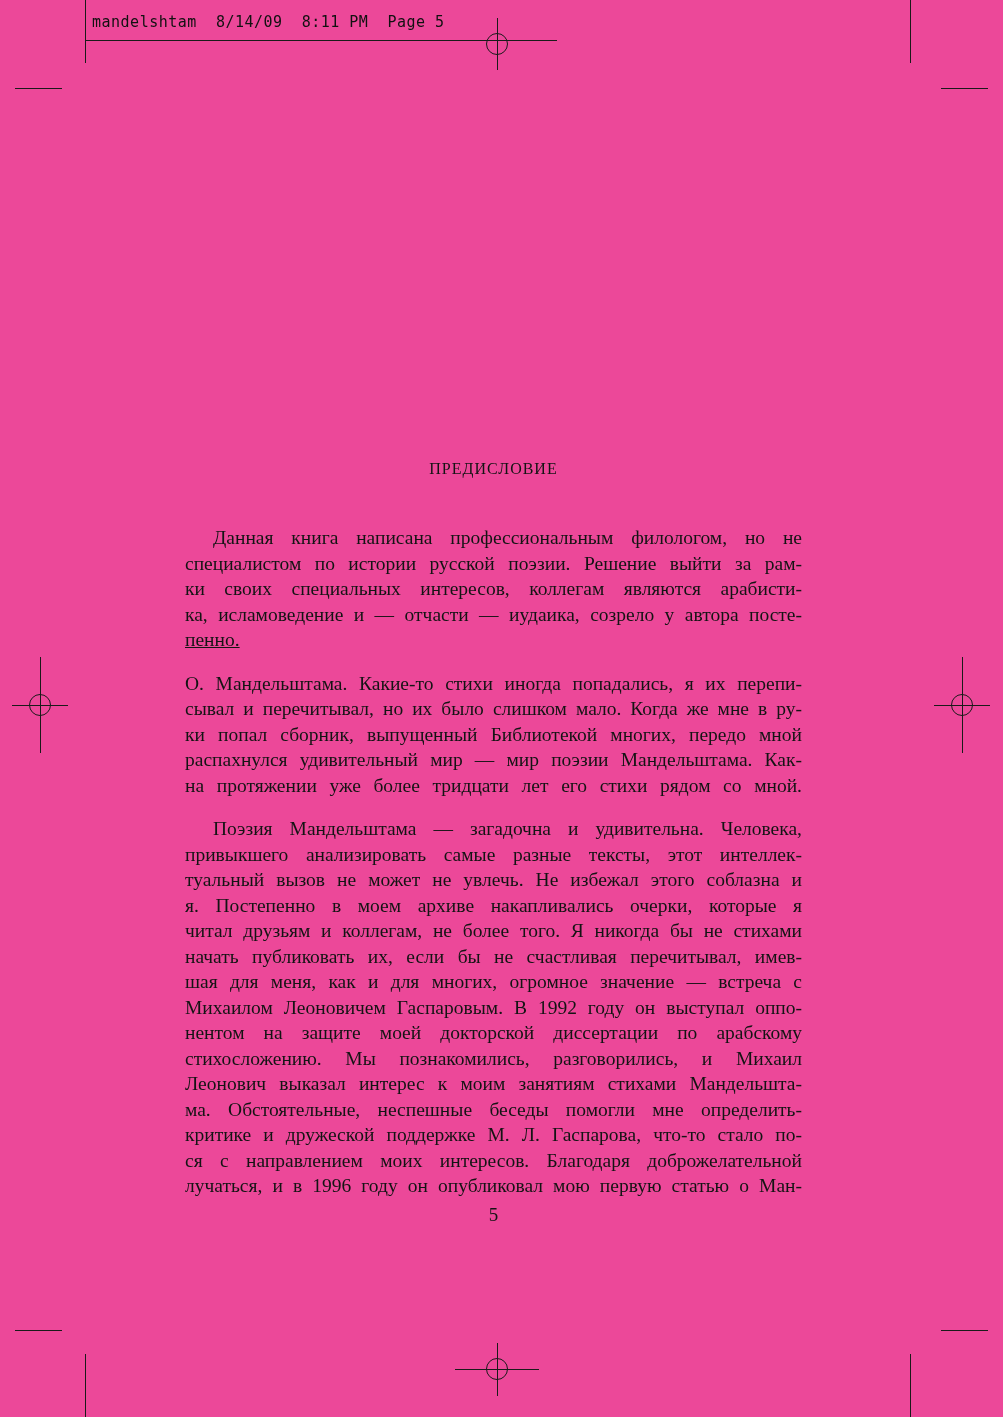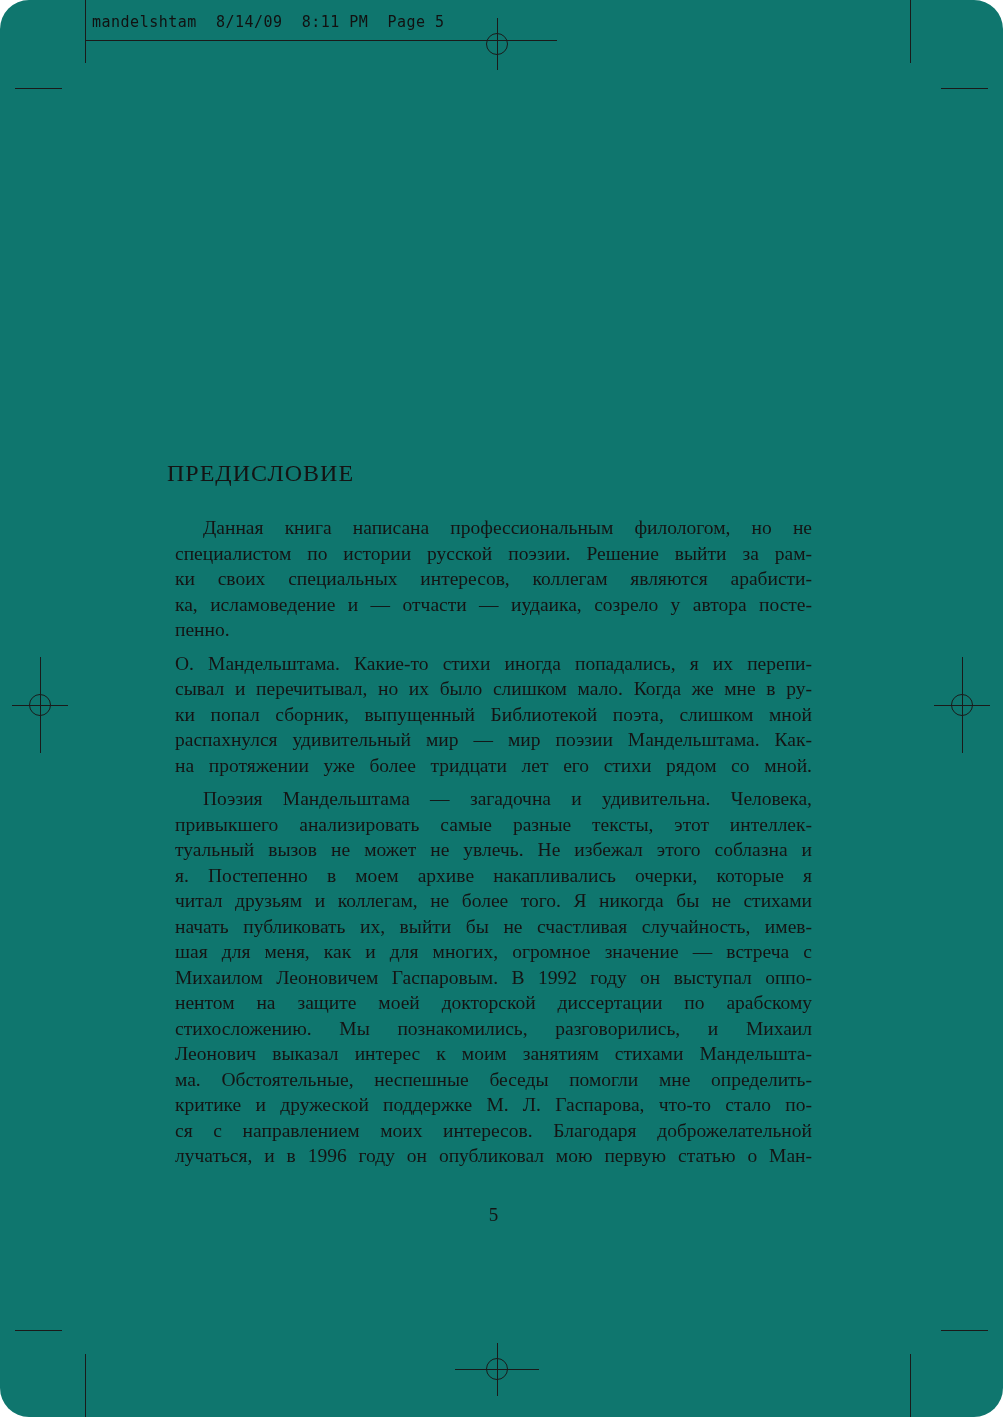--- a/index.html
+++ b/index.html
@@ -1,24 +1,23 @@
 <!DOCTYPE html>
 <html><head>
 <meta charset="utf-8">
 <style>
   html, body { margin: 0; padding: 0; background: #ffffff; }
   .page {
     position: relative;
     width: 1003px;
     height: 1417px;
-    background: #0f766e;
+    background: #ec4899;
     font-family: "Liberation Serif", "DejaVu Serif", serif;
     color: #141414;
     overflow: hidden;
-    border-radius: 29px;
   }
   .mark { position: absolute; background: #1a1a1a; }
   .mark.v { width: 1px; }
   .mark.h { height: 1px; }
 
   .slug {
     position: absolute;
     left: 92px; top: 13px;
     font-family: "DejaVu Sans Mono", "Liberation Mono", monospace;
     font-size: 15px;
@@ -34,39 +33,40 @@
     border: 1px solid #1a1a1a;
     border-radius: 50%;
     box-sizing: border-box;
     background: transparent;
   }
 
   .title {
     position: absolute;
     left: 167px; top: 460px;
     width: 653px;
-    font-size: 24px;
+    text-align: center;
+    font-size: 16px;
     letter-spacing: 1px;
     color: #141414;
   }
 
   .body-text {
     position: absolute;
     left: 167px; top: 507px;
     width: 653px;
     font-size: 19.5px;
     line-height: 25.5px;
   }
-  .para { margin: 8px; }
+  .para { margin: 18px; }
   .line {
     text-align: justify;
     text-align-last: justify;
     white-space: normal;
   }
-  .line.flush { text-align-last: left; }
+  .line.flush { text-align-last: left; text-decoration: underline; }
   .line.indent { text-indent: 28px; }
 
   .folio {
     position: absolute;
     left: 167px; top: 1204px;
     width: 653px;
     text-align: center;
     font-size: 19px;
   }
 </style>
@@ -112,31 +112,31 @@
       <div class="para">
         <div class="line indent">Данная книга написана профессиональным филологом, но не</div>
         <div class="line">специалистом по истории русской поэзии. Решение выйти за рам-</div>
         <div class="line">ки своих специальных интересов, коллегам являются арабисти-</div>
         <div class="line">ка, исламоведение и — отчасти — иудаика, созрело у автора посте-</div>
         <div class="line flush">пенно.</div>
       </div>
       <div class="para">
         <div class="line">О. Мандельштама. Какие-то стихи иногда попадались, я их перепи-</div>
         <div class="line">сывал и перечитывал, но их было слишком мало. Когда же мне в ру-</div>
-        <div class="line">ки попал сборник, выпущенный Библиотекой поэта, слишком мной</div>
+        <div class="line">ки попал сборник, выпущенный Библиотекой многих, передо мной</div>
         <div class="line">распахнулся удивительный мир — мир поэзии Мандельштама. Как-</div>
         <div class="line">на протяжении уже более тридцати лет его стихи рядом со мной.</div>
       </div>
       <div class="para">
         <div class="line indent">Поэзия Мандельштама — загадочна и удивительна. Человека,</div>
         <div class="line">привыкшего анализировать самые разные тексты, этот интеллек-</div>
         <div class="line">туальный вызов не может не увлечь. Не избежал этого соблазна и</div>
         <div class="line">я. Постепенно в моем архиве накапливались очерки, которые я</div>
         <div class="line">читал друзьям и коллегам, не более того. Я никогда бы не стихами</div>
-        <div class="line">начать публиковать их, выйти бы не счастливая случайность, имев-</div>
+        <div class="line">начать публиковать их, если бы не счастливая перечитывал, имев-</div>
         <div class="line">шая для меня, как и для многих, огромное значение — встреча с</div>
         <div class="line">Михаилом Леоновичем Гаспаровым. В 1992 году он выступал оппо-</div>
         <div class="line">нентом на защите моей докторской диссертации по арабскому</div>
         <div class="line">стихосложению. Мы познакомились, разговорились, и Михаил</div>
         <div class="line">Леонович выказал интерес к моим занятиям стихами Мандельшта-</div>
         <div class="line">ма. Обстоятельные, неспешные беседы помогли мне определить-</div>
         <div class="line">критике и дружеской поддержке М. Л. Гаспарова, что-то стало по-</div>
         <div class="line">ся с направлением моих интересов. Благодаря доброжелательной</div>
         <div class="line">лучаться, и в 1996 году он опубликовал мою первую статью о Ман-</div>
       </div>

